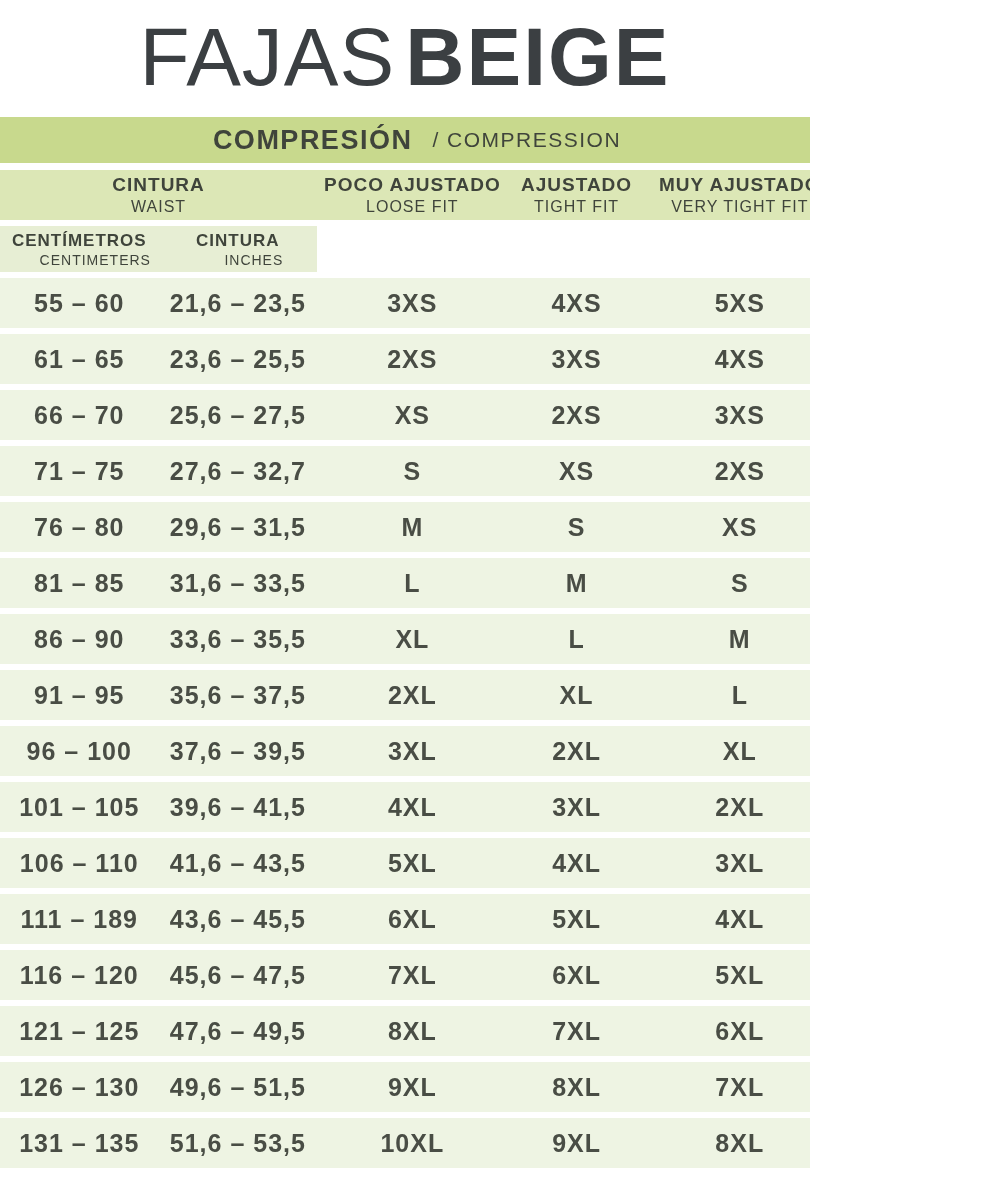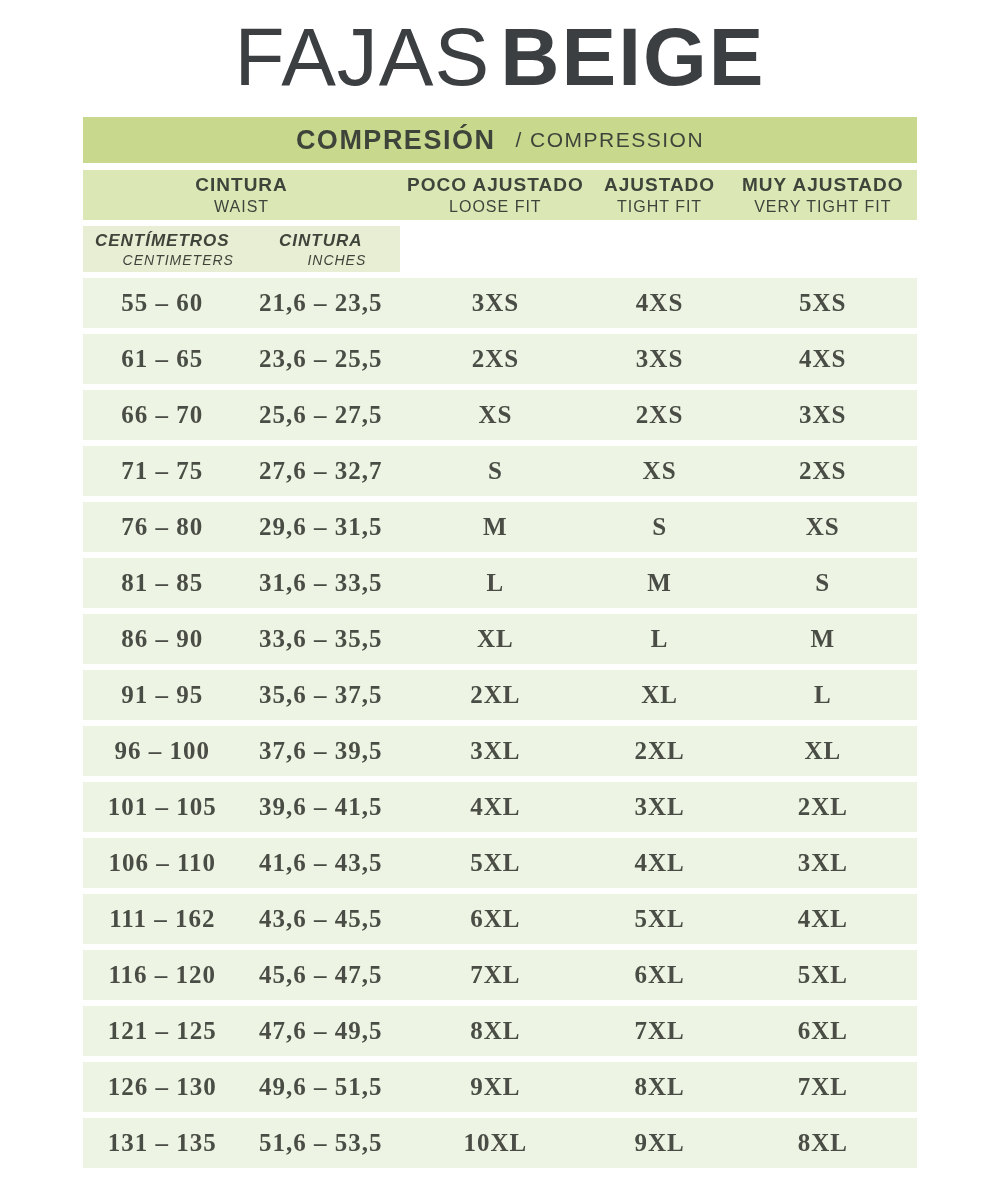--- a/index.html
+++ b/index.html
@@ -8,21 +8,21 @@
     --header-sub-bg: #e7eed4;
     --cell-bg: #eef4e3;
     --dark-text: #3f443b;
     --data-text: #494d45;
     --title-text: #3b3f42;
     --page-bg: #ffffff;
   }
   * { margin: 0; padding: 0; box-sizing: border-box; }
   html, body { background: #fff; }
   .page {
-    width: 1000px;
+    width: 810px;
     height: 1200px;
     background: var(--page-bg, #ffffff);
     font-family: "Liberation Sans", "DejaVu Sans", sans-serif;
     overflow: hidden;
   }
   .title {
     text-align: center;
     margin-top: 14px;
     font-size: 82px;
     line-height: 1.05;
@@ -64,42 +64,41 @@
   .cell {
     display: flex;
     flex-direction: column;
     align-items: center;
     justify-content: center;
     text-align: center;
   }
   .head1 { margin-bottom: 6px; }
   .head1 .cell { height: 50px; background: var(--header-group-bg, #dce7b6); }
   .head2 { margin-bottom: 6px; }
-  .head2 .cell { height: 46px; background: var(--header-sub-bg, #e7eed4); font-style: italic; }
+  .head2 .cell { height: 46px; background: var(--header-sub-bg, #e7eed4); }
   .span2 { grid-column: 1 / 3; }
   .span3 { grid-column: 3 / 6; }
   .h-es {
     font-size: 19px;
     font-weight: 700;
     letter-spacing: 1px;
     color: var(--dark-text, #3f443b);
   }
   .h-en {
     font-size: 16px;
     font-weight: 400;
     letter-spacing: 1px;
     color: var(--dark-text, #3f443b);
     margin-top: 2px;
   }
   .head2 .h-es { font-size: 17px; }
   .head2 .h-en { font-size: 14px; margin-top: 1px; margin-left: 32px; }
   .tbody {
     grid-auto-rows: 50px;
     row-gap: 6px;
-    font-family: Liberation Serif, serif;
   }
   .table-row { display: contents; }
   .data-cell {
     background: var(--cell-bg, #eef4e3);
     font-size: 25px;
     font-weight: 700;
     letter-spacing: 1px;
     color: var(--data-text, #494d45);
   }
 </style>
@@ -152,21 +151,21 @@
         <div class="table-row"><div class="cell data-cell">61 – 65</div><div class="cell data-cell">23,6 – 25,5</div><div class="cell data-cell">2XS</div><div class="cell data-cell">3XS</div><div class="cell data-cell">4XS</div></div>
         <div class="table-row"><div class="cell data-cell">66 – 70</div><div class="cell data-cell">25,6 – 27,5</div><div class="cell data-cell">XS</div><div class="cell data-cell">2XS</div><div class="cell data-cell">3XS</div></div>
         <div class="table-row"><div class="cell data-cell">71 – 75</div><div class="cell data-cell">27,6 – 32,7</div><div class="cell data-cell">S</div><div class="cell data-cell">XS</div><div class="cell data-cell">2XS</div></div>
         <div class="table-row"><div class="cell data-cell">76 – 80</div><div class="cell data-cell">29,6 – 31,5</div><div class="cell data-cell">M</div><div class="cell data-cell">S</div><div class="cell data-cell">XS</div></div>
         <div class="table-row"><div class="cell data-cell">81 – 85</div><div class="cell data-cell">31,6 – 33,5</div><div class="cell data-cell">L</div><div class="cell data-cell">M</div><div class="cell data-cell">S</div></div>
         <div class="table-row"><div class="cell data-cell">86 – 90</div><div class="cell data-cell">33,6 – 35,5</div><div class="cell data-cell">XL</div><div class="cell data-cell">L</div><div class="cell data-cell">M</div></div>
         <div class="table-row"><div class="cell data-cell">91 – 95</div><div class="cell data-cell">35,6 – 37,5</div><div class="cell data-cell">2XL</div><div class="cell data-cell">XL</div><div class="cell data-cell">L</div></div>
         <div class="table-row"><div class="cell data-cell">96 – 100</div><div class="cell data-cell">37,6 – 39,5</div><div class="cell data-cell">3XL</div><div class="cell data-cell">2XL</div><div class="cell data-cell">XL</div></div>
         <div class="table-row"><div class="cell data-cell">101 – 105</div><div class="cell data-cell">39,6 – 41,5</div><div class="cell data-cell">4XL</div><div class="cell data-cell">3XL</div><div class="cell data-cell">2XL</div></div>
         <div class="table-row"><div class="cell data-cell">106 – 110</div><div class="cell data-cell">41,6 – 43,5</div><div class="cell data-cell">5XL</div><div class="cell data-cell">4XL</div><div class="cell data-cell">3XL</div></div>
-        <div class="table-row"><div class="cell data-cell">111 – 162</div><div class="cell data-cell">43,6 – 45,5</div><div class="cell data-cell">6XL</div><div class="cell data-cell">5XL</div><div class="cell data-cell">4XL</div></div>
+        <div class="table-row"><div class="cell data-cell">111 – 189</div><div class="cell data-cell">43,6 – 45,5</div><div class="cell data-cell">6XL</div><div class="cell data-cell">5XL</div><div class="cell data-cell">4XL</div></div>
         <div class="table-row"><div class="cell data-cell">116 – 120</div><div class="cell data-cell">45,6 – 47,5</div><div class="cell data-cell">7XL</div><div class="cell data-cell">6XL</div><div class="cell data-cell">5XL</div></div>
         <div class="table-row"><div class="cell data-cell">121 – 125</div><div class="cell data-cell">47,6 – 49,5</div><div class="cell data-cell">8XL</div><div class="cell data-cell">7XL</div><div class="cell data-cell">6XL</div></div>
         <div class="table-row"><div class="cell data-cell">126 – 130</div><div class="cell data-cell">49,6 – 51,5</div><div class="cell data-cell">9XL</div><div class="cell data-cell">8XL</div><div class="cell data-cell">7XL</div></div>
         <div class="table-row"><div class="cell data-cell">131 – 135</div><div class="cell data-cell">51,6 – 53,5</div><div class="cell data-cell">10XL</div><div class="cell data-cell">9XL</div><div class="cell data-cell">8XL</div></div>
       </div>
 
   </div>
 </div>
 
 </body></html>

